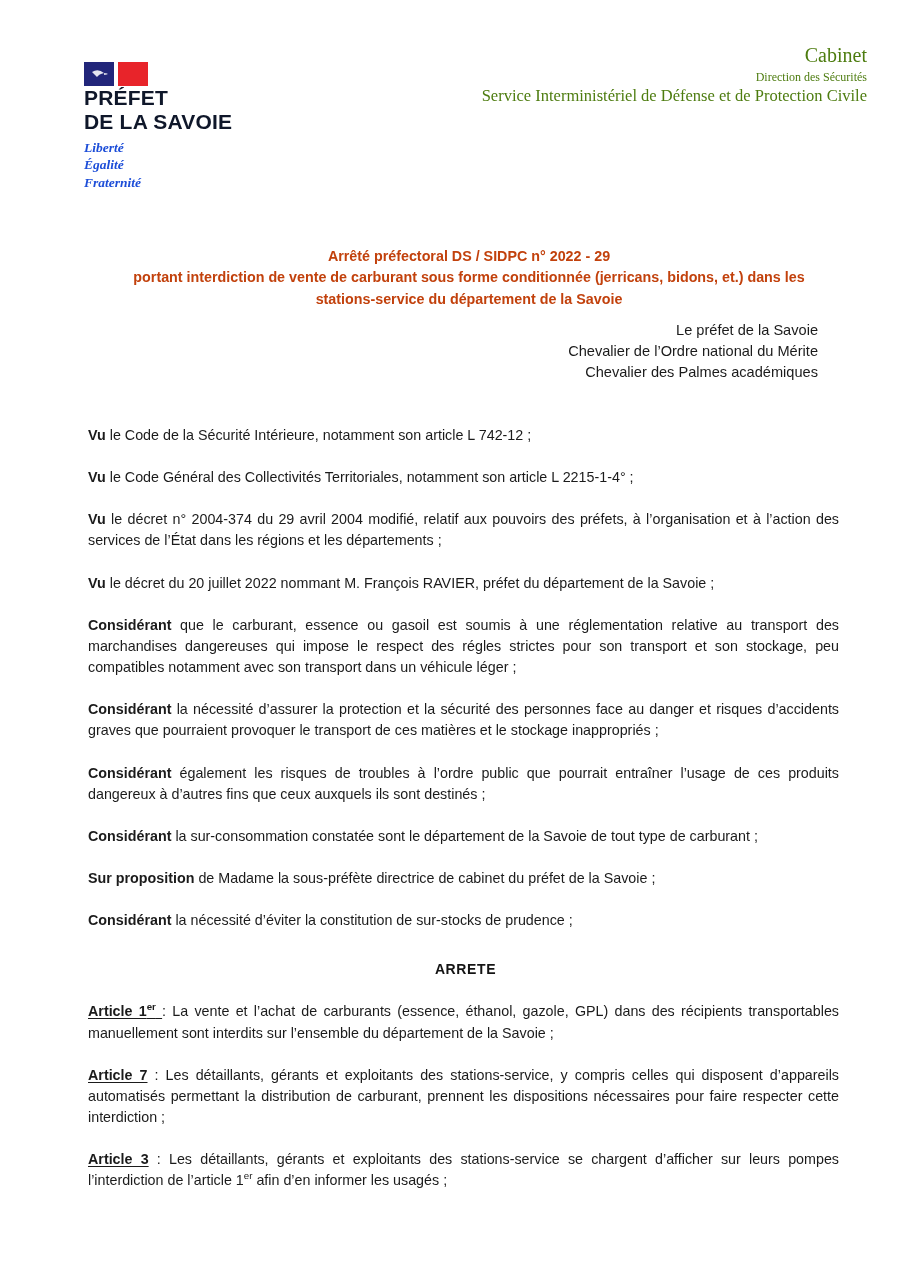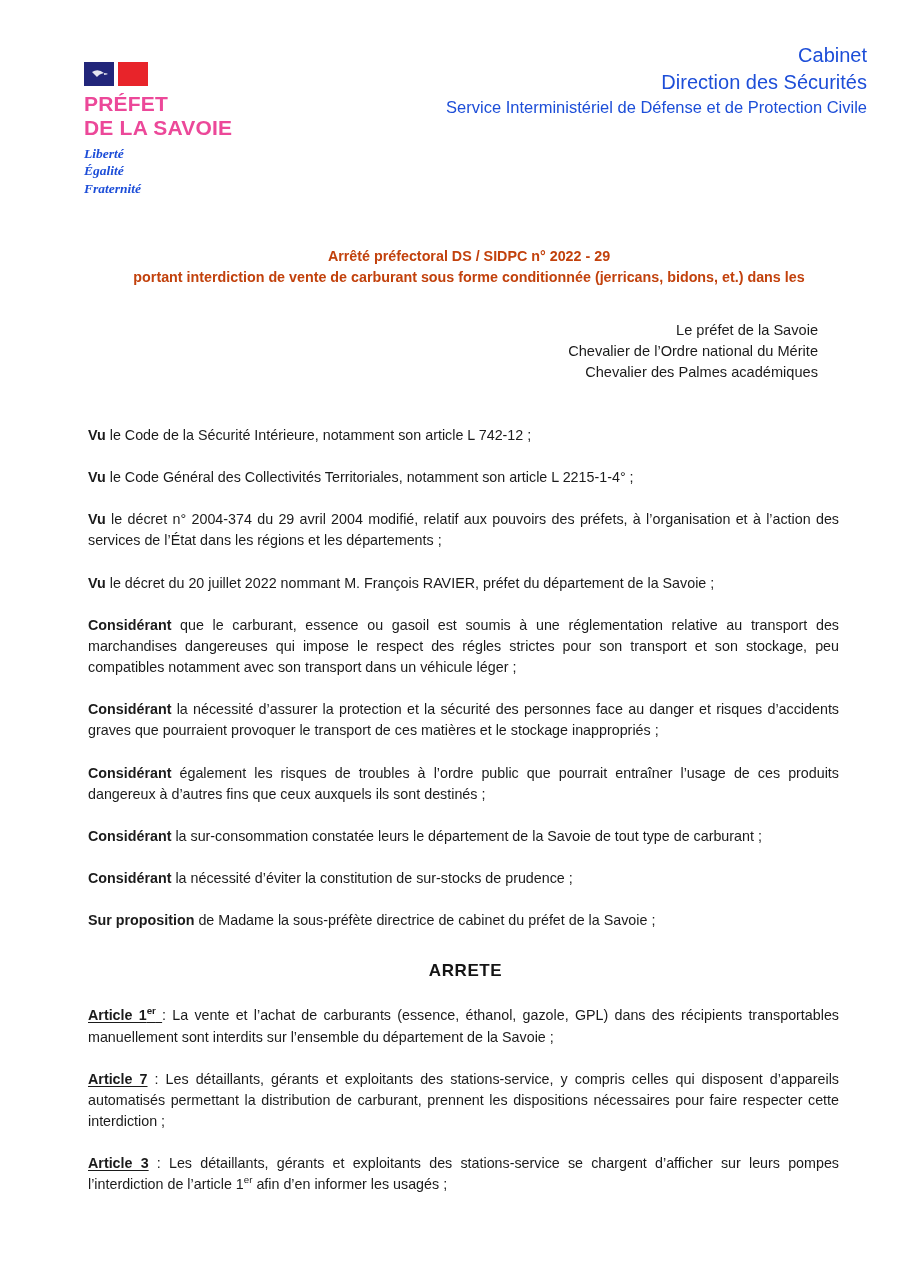--- a/index.html
+++ b/index.html
@@ -33,48 +33,48 @@
     left: 84px;
     top: 62px;
     width: 230px;
   }
   #flag {
     display: block;
     width: 64px;
     height: 24px;
   }
   #prefet-lines {
-    margin-top: 6px;
     font-family: "Liberation Sans", sans-serif;
     font-weight: bold;
     font-size: 21px;
     line-height: 1.12;
     letter-spacing: 0.2px;
-    color: #ec4899;
+    color: #0f172a;
   }
   #motto {
     margin-top: 6px;
     font-family: "Liberation Serif", serif;
     font-style: italic;
     font-weight: bold;
     font-size: 13.5px;
     line-height: 1.28;
     color: #1d4ed8;
   }
   #service-block {
     position: absolute;
     right: 38px;
     top: 42px;
     text-align: right;
     font-size: 19px;
     line-height: 1.34;
-    color: #1d4ed8;
+    color: #4d7c0f;
+    font-family: Liberation Serif, serif;
   }
   #service-block .l1 { font-size: 20px; }
-  #service-block .l2 { font-size: 20px; }
+  #service-block .l2 { font-size: 12px; }
   #service-block .l3 { font-size: 16.5px; }
 
   
   #title-block {
     position: absolute;
     left: 104px;
     top: 246px;
     width: 730px;
     text-align: center;
     font-weight: bold;
@@ -106,21 +106,21 @@
     line-height: 1.48;
     text-align: justify;
     margin: 0 4px 21px 0;
     color: #1b1b1b;
     hyphens: none;
   }
   .clause b, .clause strong { font-weight: bold; }
   .arrete-heading {
     text-align: center;
     font-weight: bold;
-    font-size: 17px;
+    font-size: 14px;
     letter-spacing: 0.6px;
     margin: 30px 0 24px 0;
     color: #141414;
   }
   .art-label {
     font-weight: bold;
     text-decoration: underline;
     text-underline-offset: 2px;
   }
   sup.ord {
@@ -161,20 +161,21 @@
     <div id="service-block">
       <div class="l1">Cabinet</div>
       <div class="l2">Direction des Sécurités</div>
       <div class="l3">Service Interministériel de Défense et de Protection Civile</div>
     </div>
   </div>
 
   <div id="title-block">
     <div>Arrêté préfectoral DS / SIDPC n° 2022 - 29</div>
     <div>portant interdiction de vente de carburant sous forme conditionnée (jerricans, bidons, et.) dans les</div>
+    <div>stations-service du département de la Savoie</div>
   </div>
 
   <div id="authority-block">
     <div>Le préfet de la Savoie</div>
     <div>Chevalier de l’Ordre national du Mérite</div>
     <div>Chevalier des Palmes académiques</div>
   </div>
 
   <div id="body-block">
 
@@ -185,26 +186,26 @@
     <p class="clause"><b>Vu</b><span> le décret n° 2004-374 du 29 avril 2004 modifié, relatif aux pouvoirs des préfets, à l’organisation et à l’action des services de l’État dans les régions et les départements ;</span></p>
 
     <p class="clause"><b>Vu</b><span> le décret du 20 juillet 2022  nommant M. François RAVIER, préfet du département de la Savoie ;</span></p>
 
     <p class="clause"><b>Considérant</b><span> que le carburant, essence ou gasoil est soumis à une réglementation relative au transport des marchandises dangereuses qui impose le respect des régles strictes pour son transport et son stockage, peu compatibles notamment avec son transport dans un véhicule léger ;</span></p>
 
     <p class="clause"><b>Considérant</b><span> la nécessité d’assurer la protection et la sécurité des personnes face au danger et risques d’accidents graves que pourraient provoquer le transport de ces matières et le stockage inappropriés ;</span></p>
 
     <p class="clause"><b>Considérant</b><span> également les risques de troubles à l’ordre public que pourrait entraîner l’usage de ces produits dangereux à d’autres fins que ceux auxquels ils sont destinés ;</span></p>
 
-    <p class="clause"><b>Considérant</b><span> la sur-consommation constatée leurs le département de la Savoie de tout type de carburant ;</span></p>
+    <p class="clause"><b>Considérant</b><span> la sur-consommation constatée sont le département de la Savoie de tout type de carburant ;</span></p>
+
+    <p class="clause"><b>Sur proposition</b><span> de Madame la sous-préfète directrice de cabinet du préfet de la Savoie ;</span></p>
 
     <p class="clause"><b>Considérant</b><span> la nécessité d’éviter la constitution de sur-stocks de prudence ;</span></p>
 
-    <p class="clause"><b>Sur proposition</b><span> de Madame la sous-préfète directrice de cabinet du préfet de la Savoie ;</span></p>
-
     <div class="arrete-heading">ARRETE</div>
 
     <p class="clause"><span class="art-label"><span>Article 1</span><sup class="ord">er</sup> </span><span> : La vente et l’achat de carburants (essence, éthanol, gazole, GPL) dans des récipients transportables manuellement sont interdits sur l’ensemble du département de la Savoie ;</span></p>
 
     <p class="clause"><span class="art-label">Article 7</span><span> : Les détaillants, gérants et exploitants des stations-service, y compris celles qui disposent d’appareils automatisés permettant la distribution de carburant, prennent les dispositions nécessaires pour faire respecter cette interdiction ;</span></p>
 
     <p class="clause"><span class="art-label">Article 3</span><span> : Les détaillants, gérants et exploitants des stations-service se chargent d’afficher sur leurs pompes l’interdiction de l’article 1</span><sup class="ord">er</sup><span> afin d’en informer les usagés ;</span></p>
 
 
   </div>

